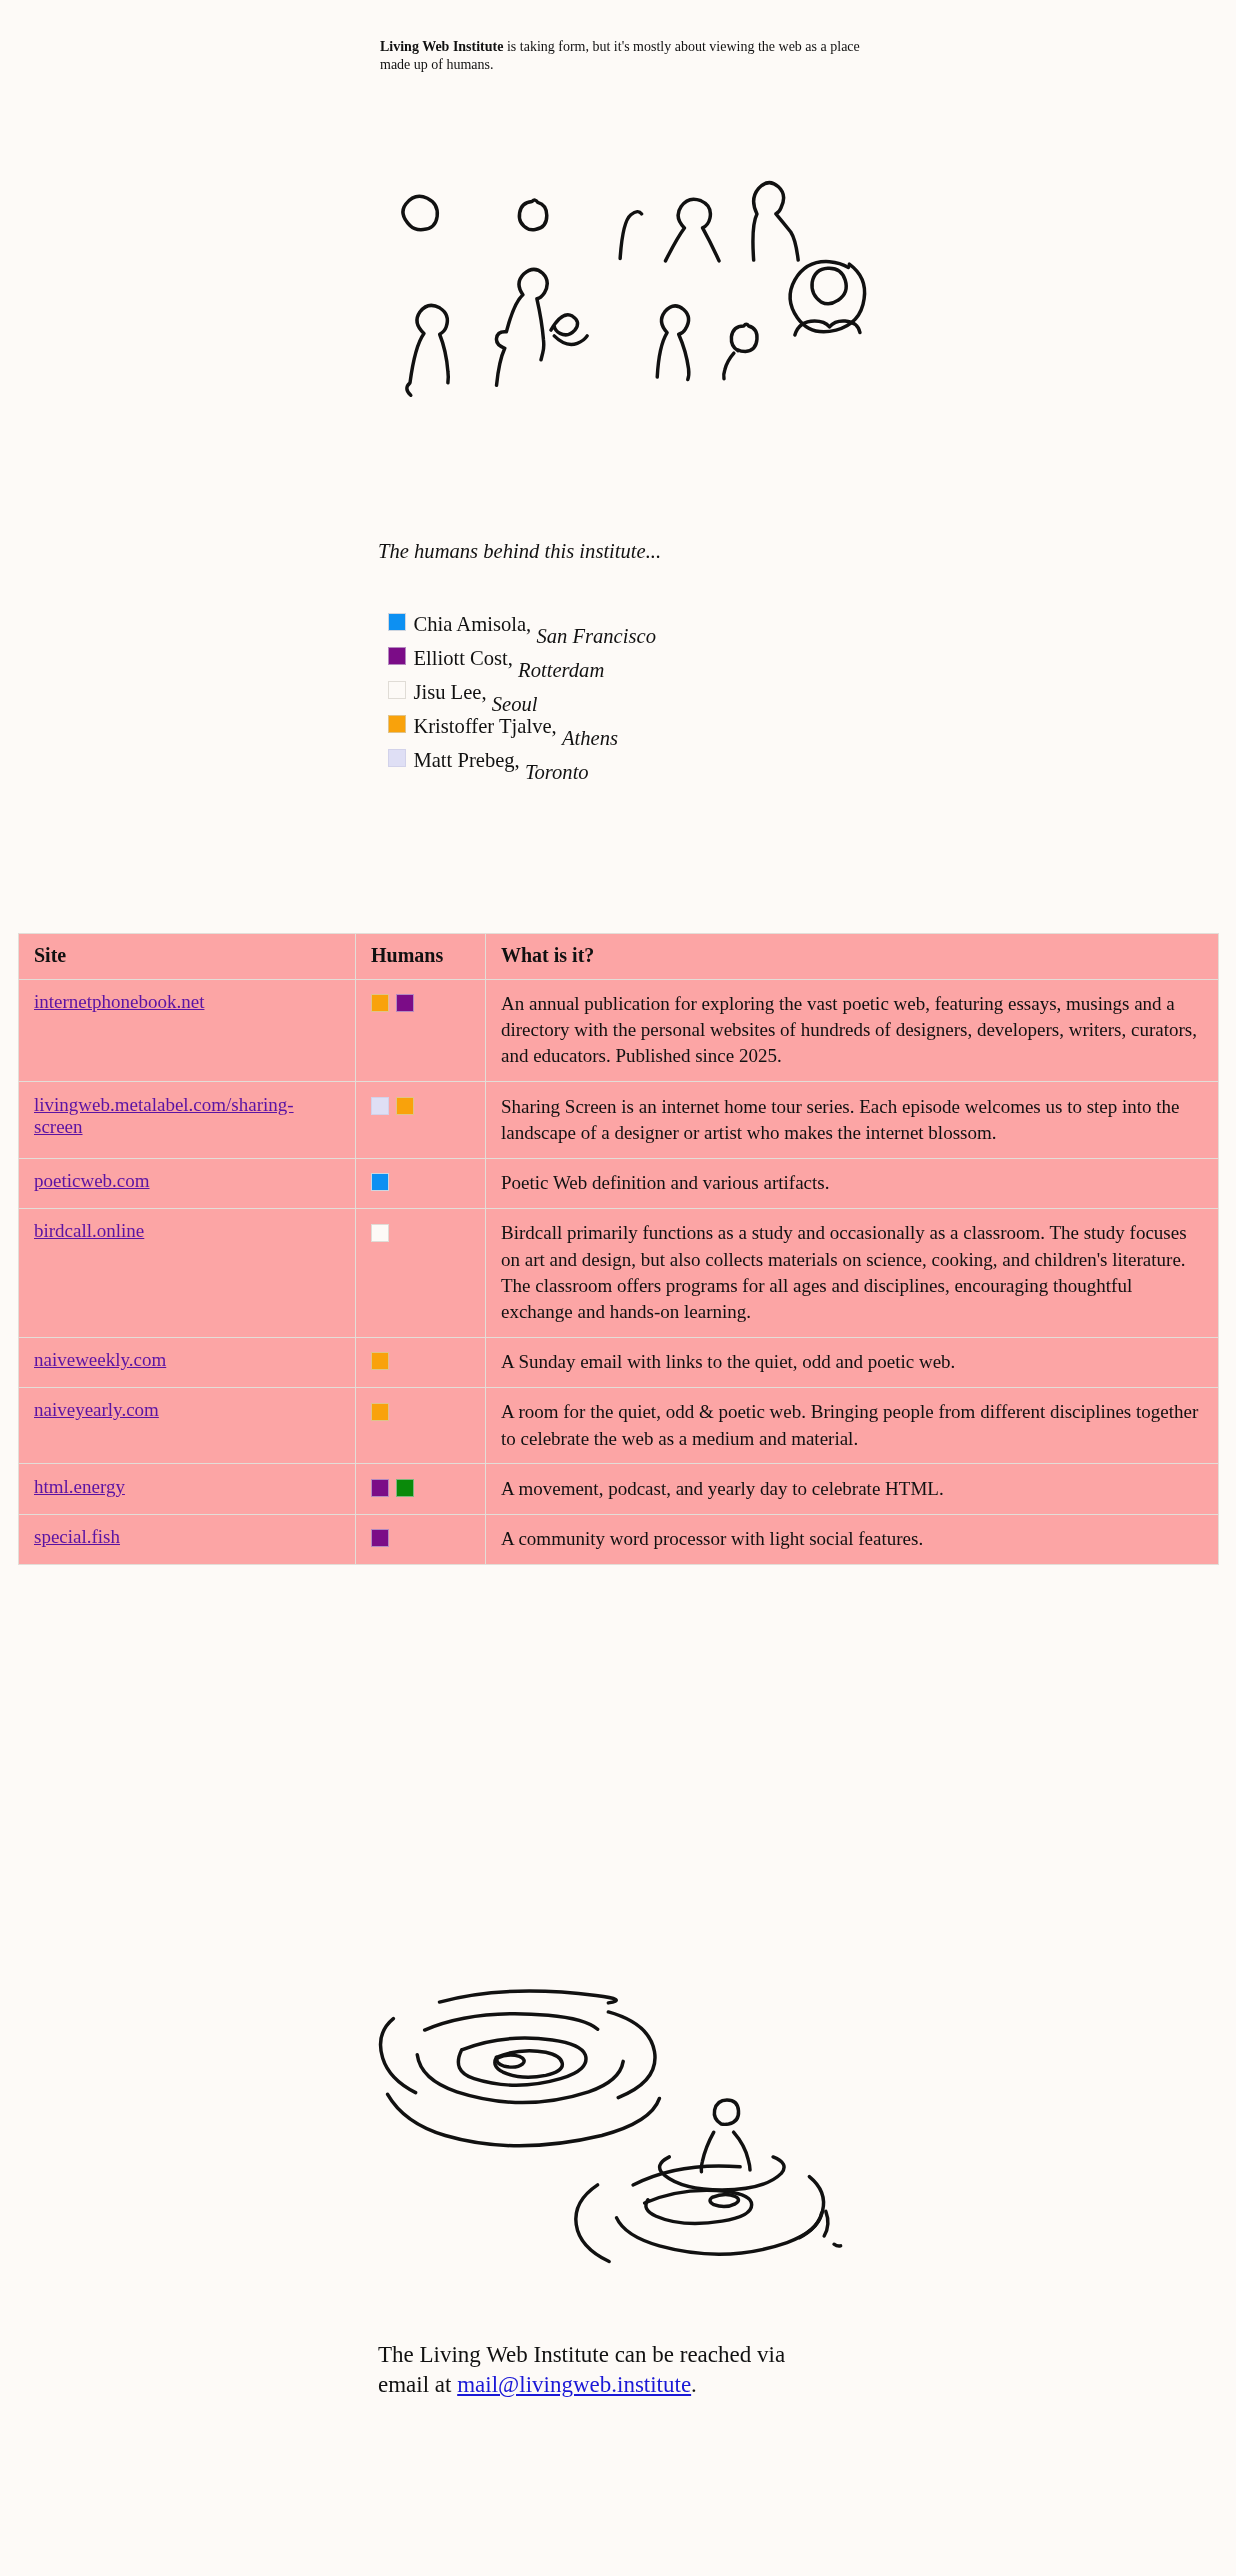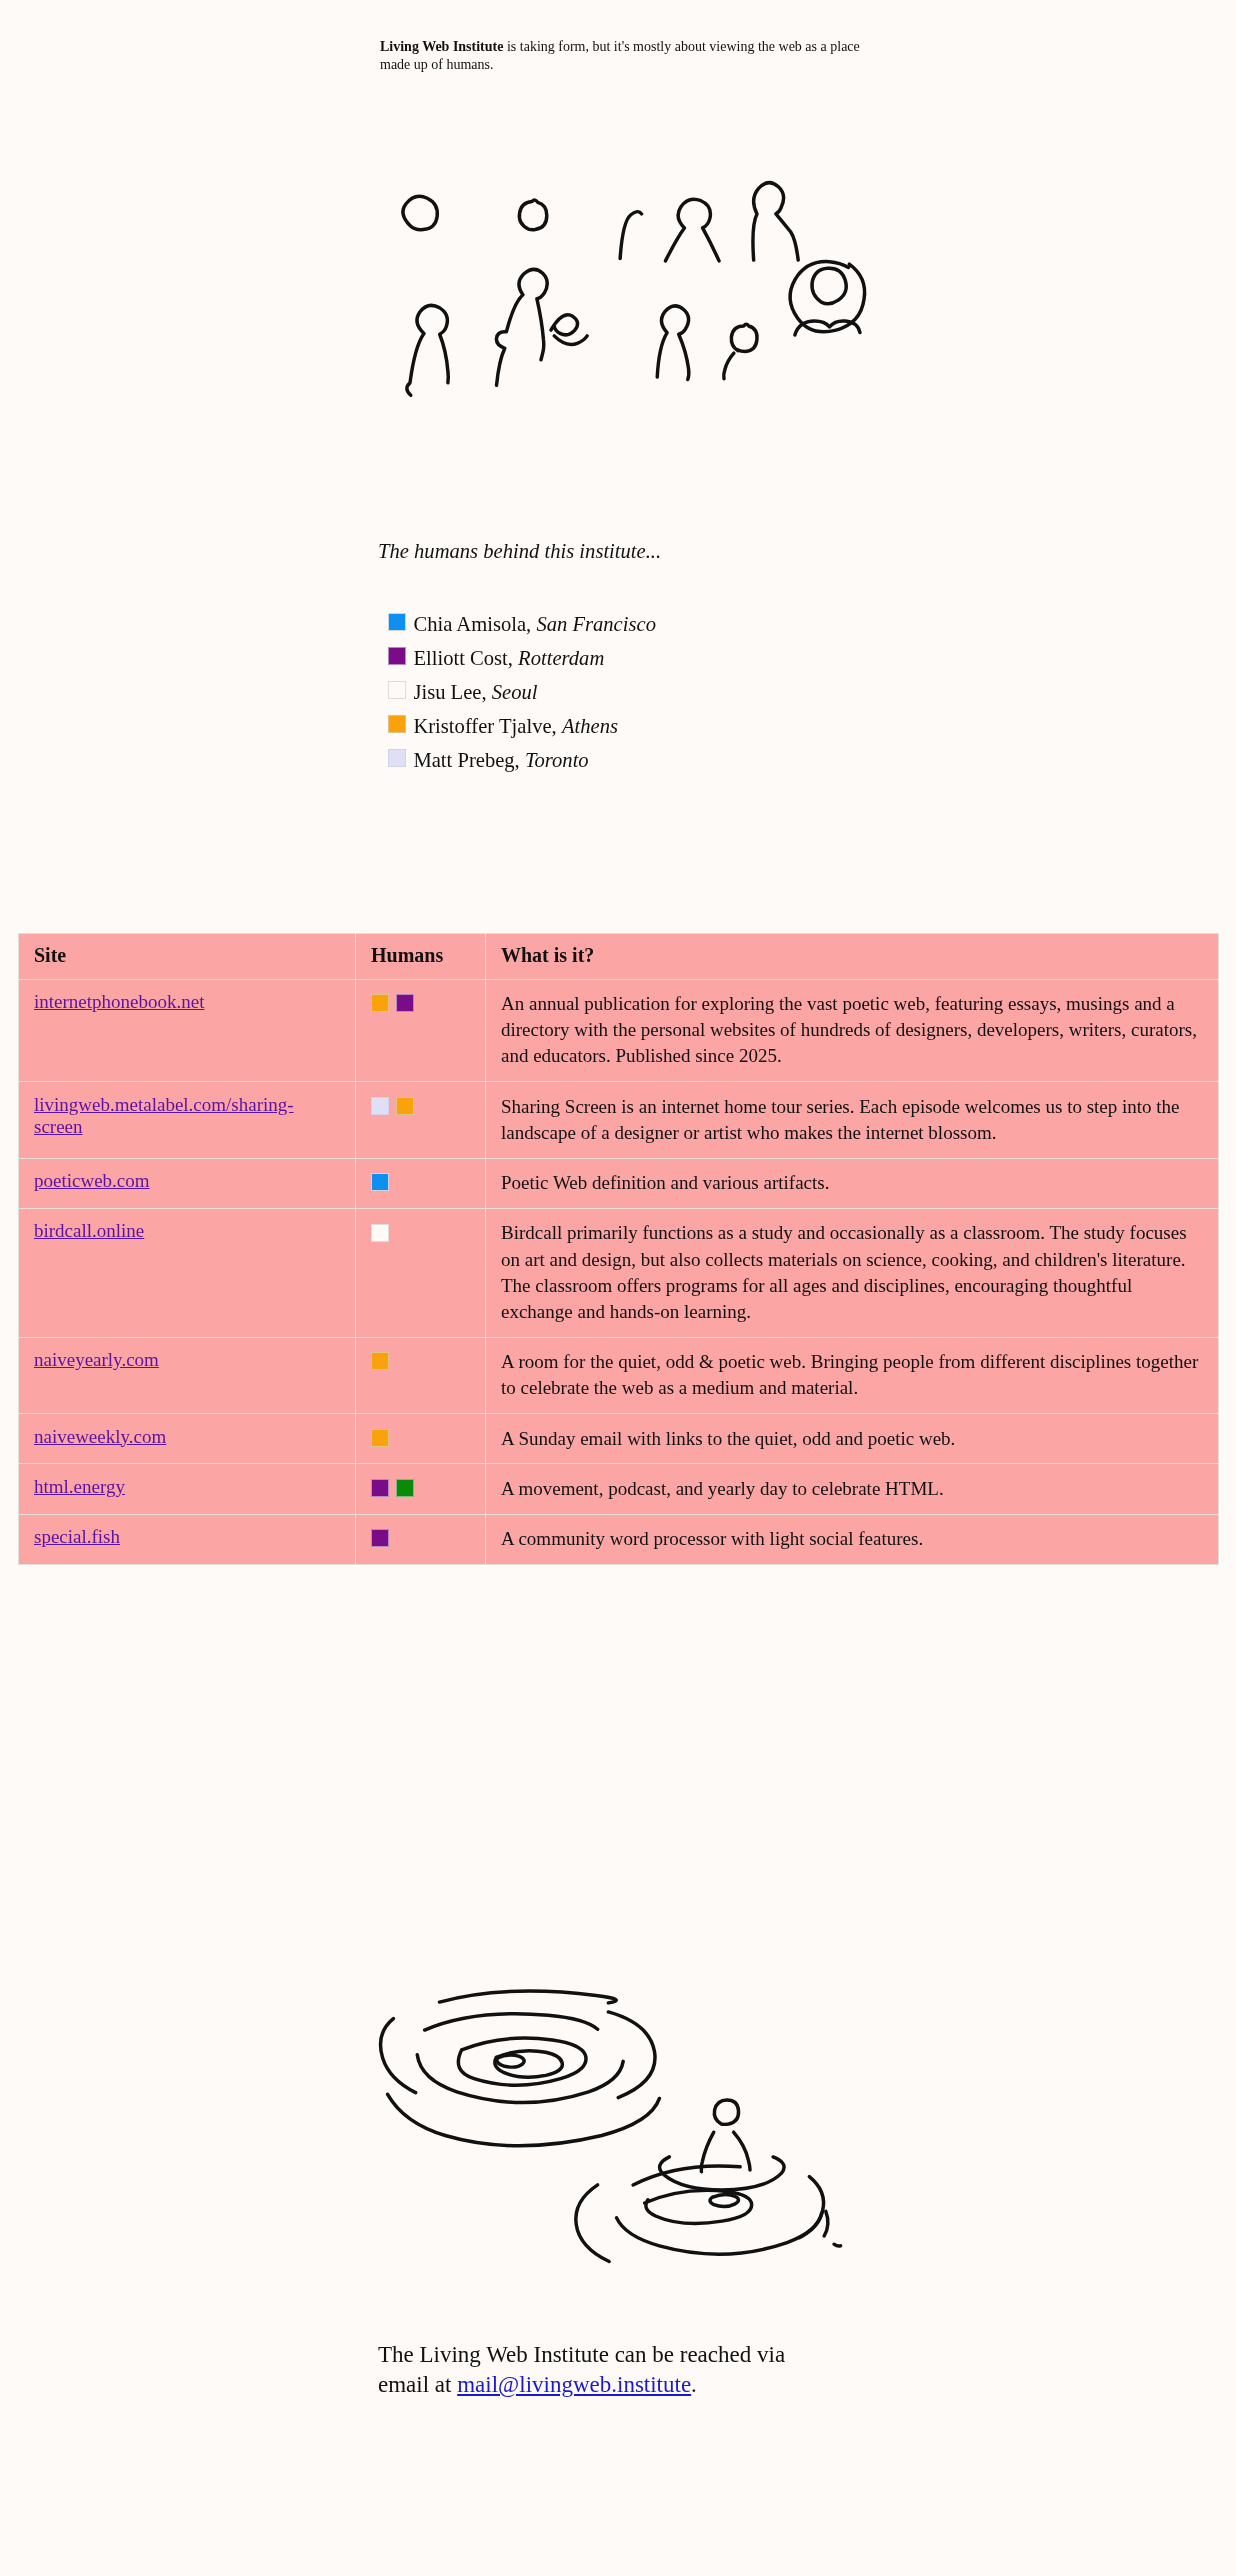--- a/index.html
+++ b/index.html
@@ -68,21 +68,21 @@
   }
   .swatch {
     display: inline-block;
     width: 18px;
     height: 18px;
     flex: 0 0 18px;
     box-sizing: border-box;
     margin-right: 7.4px;
   }
   .human-name { white-space: nowrap; }
-  .human-city { font-style: italic; }
+  .human-city { font-style: italic; margin-top: 12px; }
 
   
   .sites-table {
     position: absolute;
     left: 18px;
     top: 933px;
     width: 1201px;
     border-collapse: collapse;
     font-size: 19px;
     background: #fca5a5;
@@ -255,39 +255,39 @@
       </td>
       <td>
         <div class="chips">
           <span class="chip" style="background:#fdfaf7;border:0.8px solid #e0dcd6;"></span>
         </div>
       </td>
       <td class="cell-desc">Birdcall primarily functions as a study and occasionally as a classroom. The study focuses on art and design, but also collects materials on science, cooking, and children's literature. The classroom offers programs for all ages and disciplines, encouraging thoughtful exchange and hands-on learning.</td>
     </tr>
     <tr>
       <td class="cell-site">
+        <span class="site-link">naiveweekly.com</span>
+      </td>
+      <td>
+        <div class="chips">
+          <span class="chip" style="background:#f9a20b;border:0.8px solid #e0c38a;"></span>
+        </div>
+      </td>
+      <td class="cell-desc">A Sunday email with links to the quiet, odd and poetic web.</td>
+    </tr>
+    <tr>
+      <td class="cell-site">
         <span class="site-link">naiveyearly.com</span>
       </td>
       <td>
         <div class="chips">
           <span class="chip" style="background:#f9a20b;border:0.8px solid #e0c38a;"></span>
         </div>
       </td>
       <td class="cell-desc">A room for the quiet, odd &amp; poetic web. Bringing people from different disciplines together to celebrate the web as a medium and material.</td>
-    </tr>
-    <tr>
-      <td class="cell-site">
-        <span class="site-link">naiveweekly.com</span>
-      </td>
-      <td>
-        <div class="chips">
-          <span class="chip" style="background:#f9a20b;border:0.8px solid #e0c38a;"></span>
-        </div>
-      </td>
-      <td class="cell-desc">A Sunday email with links to the quiet, odd and poetic web.</td>
     </tr>
     <tr>
       <td class="cell-site">
         <span class="site-link">html.energy</span>
       </td>
       <td>
         <div class="chips">
           <span class="chip" style="background:#7b0c87;border:0.8px solid #b58ac0;"></span>
           <span class="chip" style="background:#0a8a0a;border:0.8px solid #7fb77f;"></span>
         </div>

